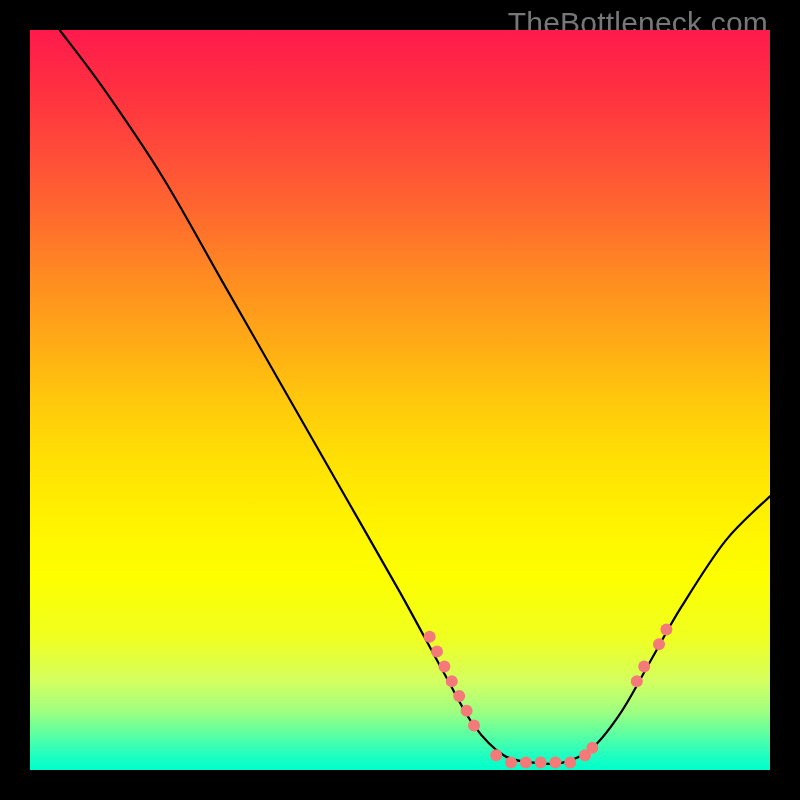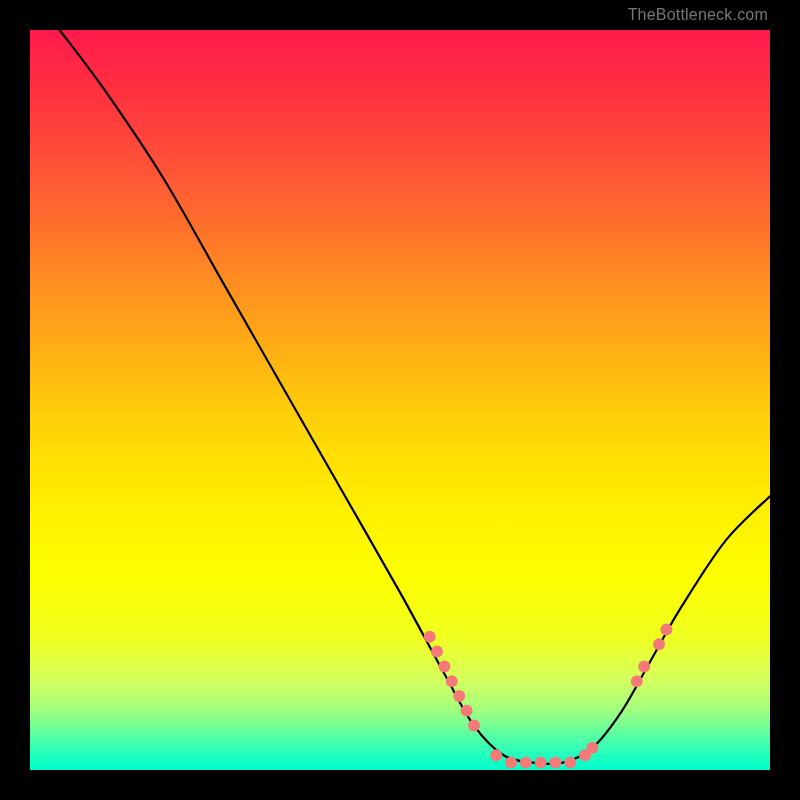--- a/index.html
+++ b/index.html
@@ -34,21 +34,21 @@
       #60ffa0 95%,
       #20ffc0 98%,
       #00ffcc 100%
     );
   }
   .watermark {
     position: absolute;
     top: 6px;
     right: 32px;
     color: #777;
-    font-size: 16px;
+    font-size: 30px;
     font-weight: 500;
     letter-spacing: 0.2px;
     user-select: none;
   }
   svg.curve {
     position: absolute;
     left: 0;
     top: 0;
     width: 740px;
     height: 740px;

